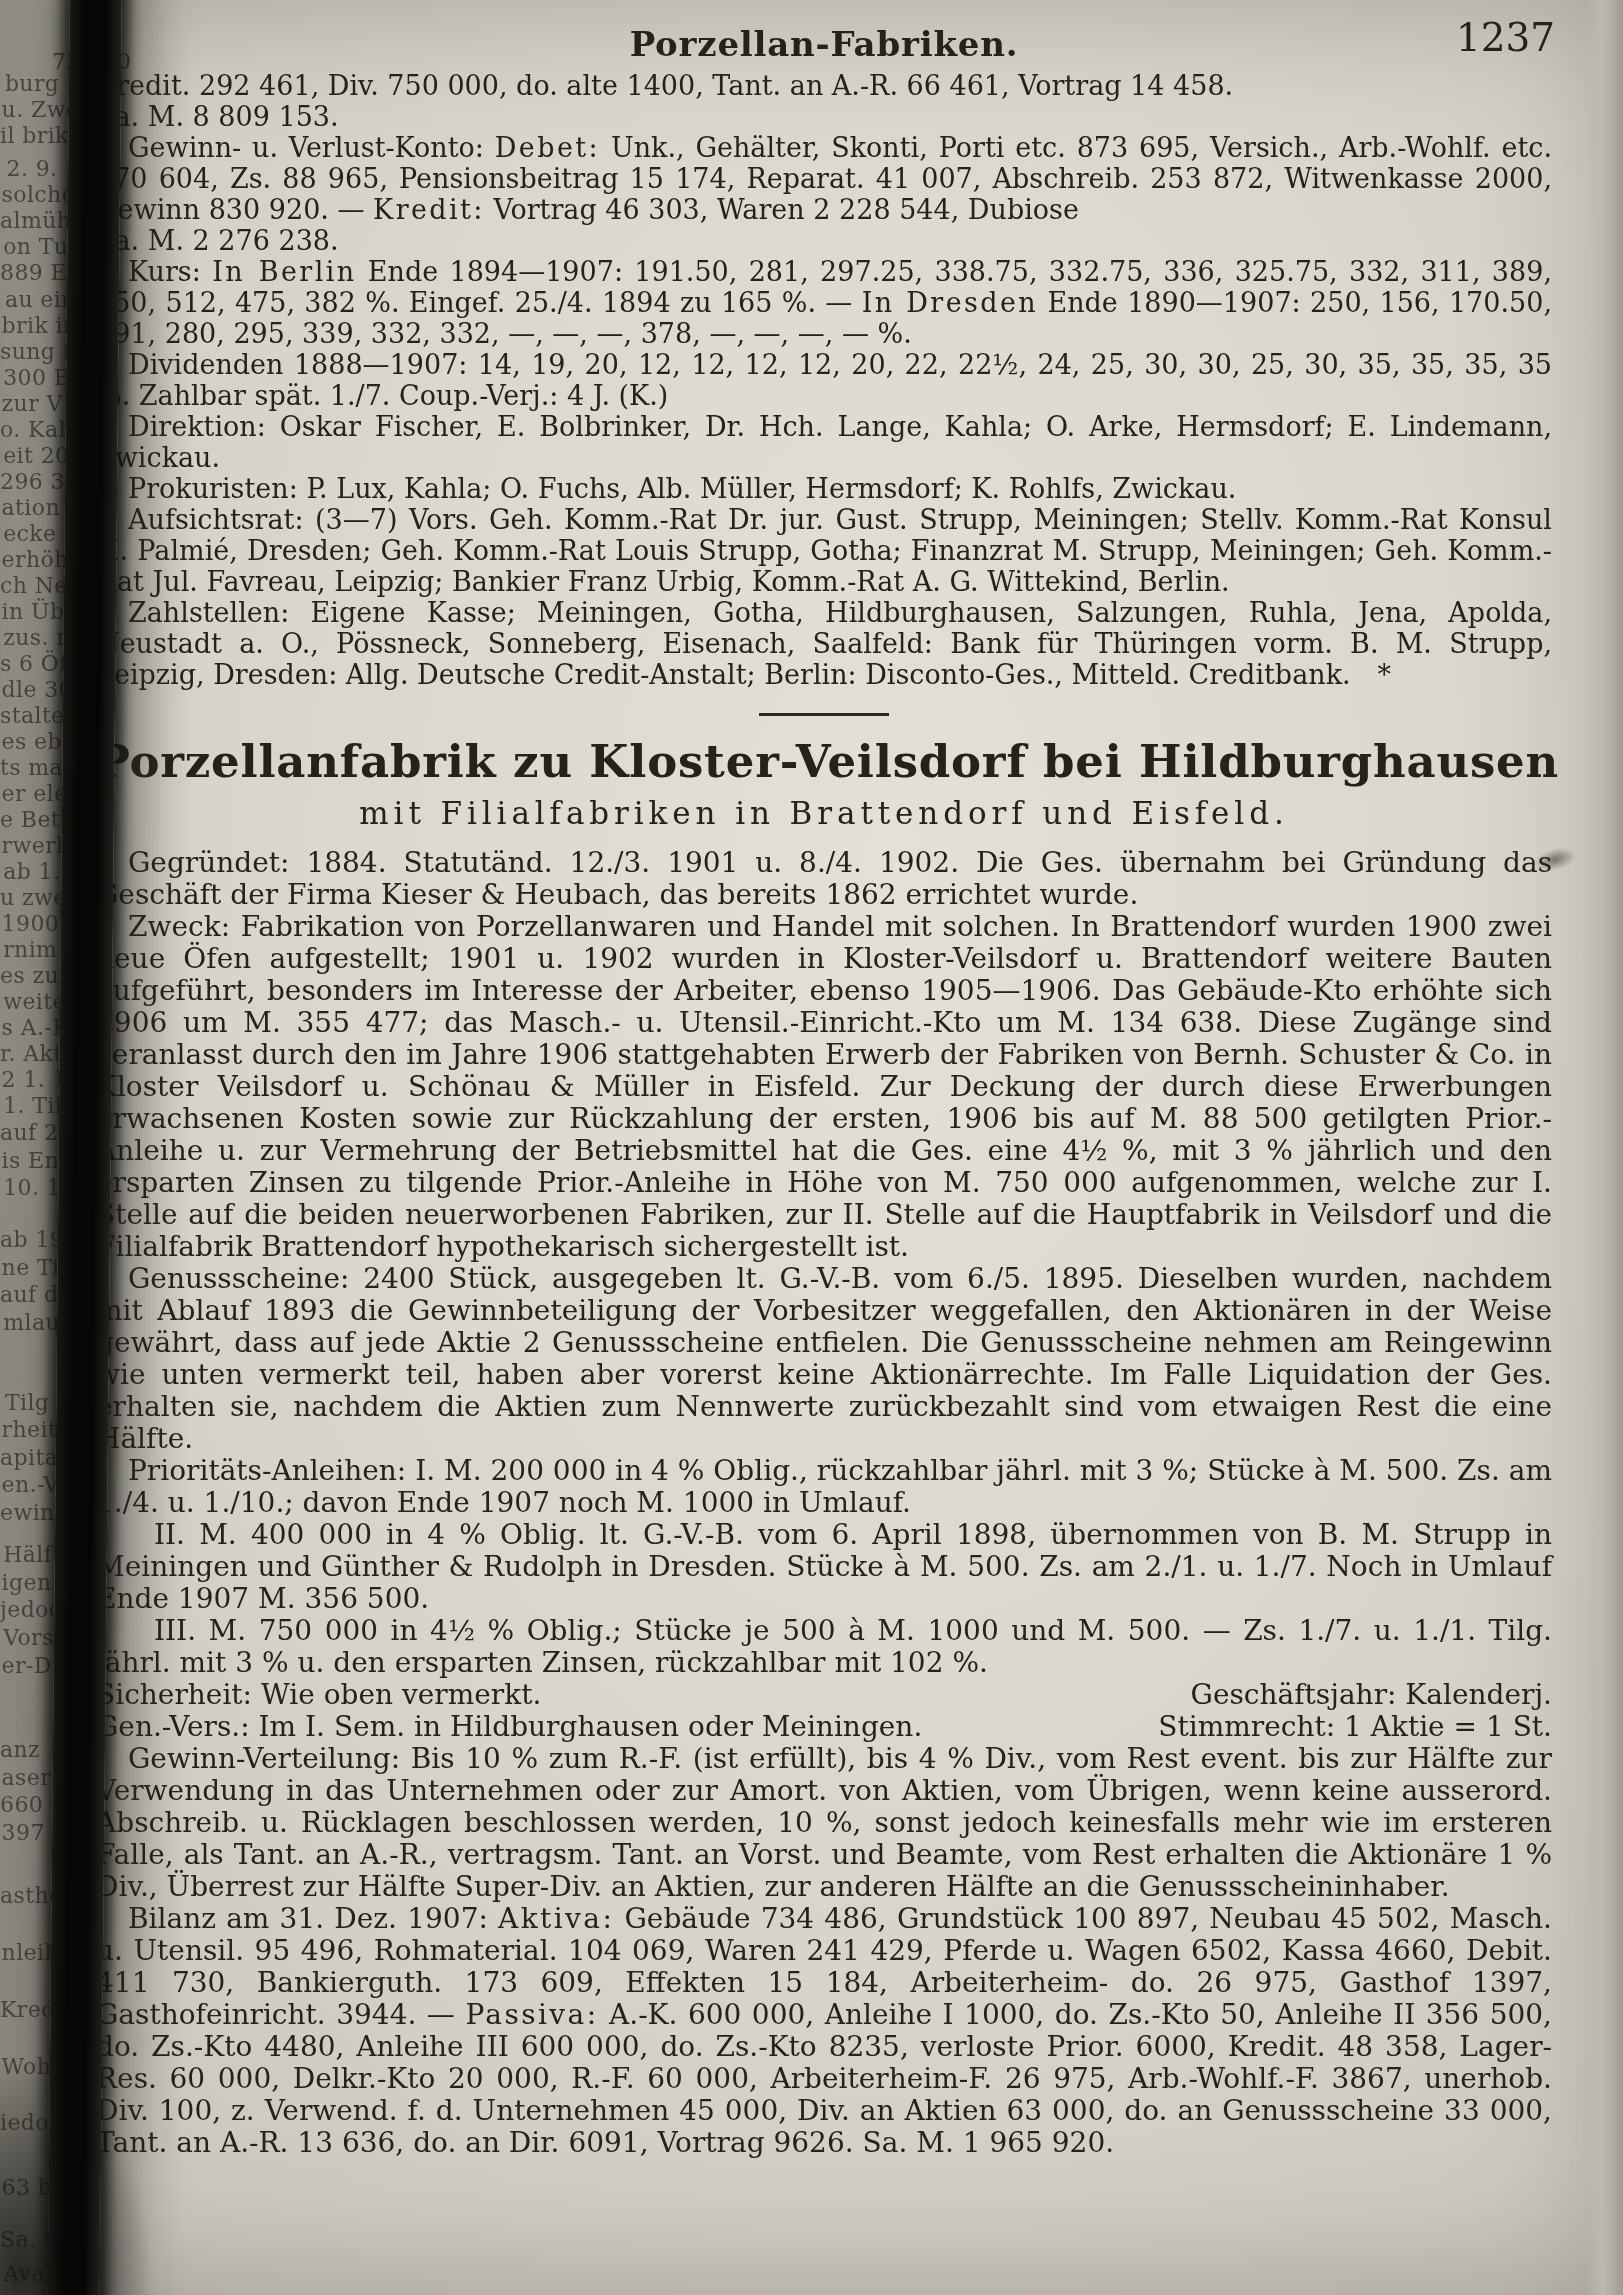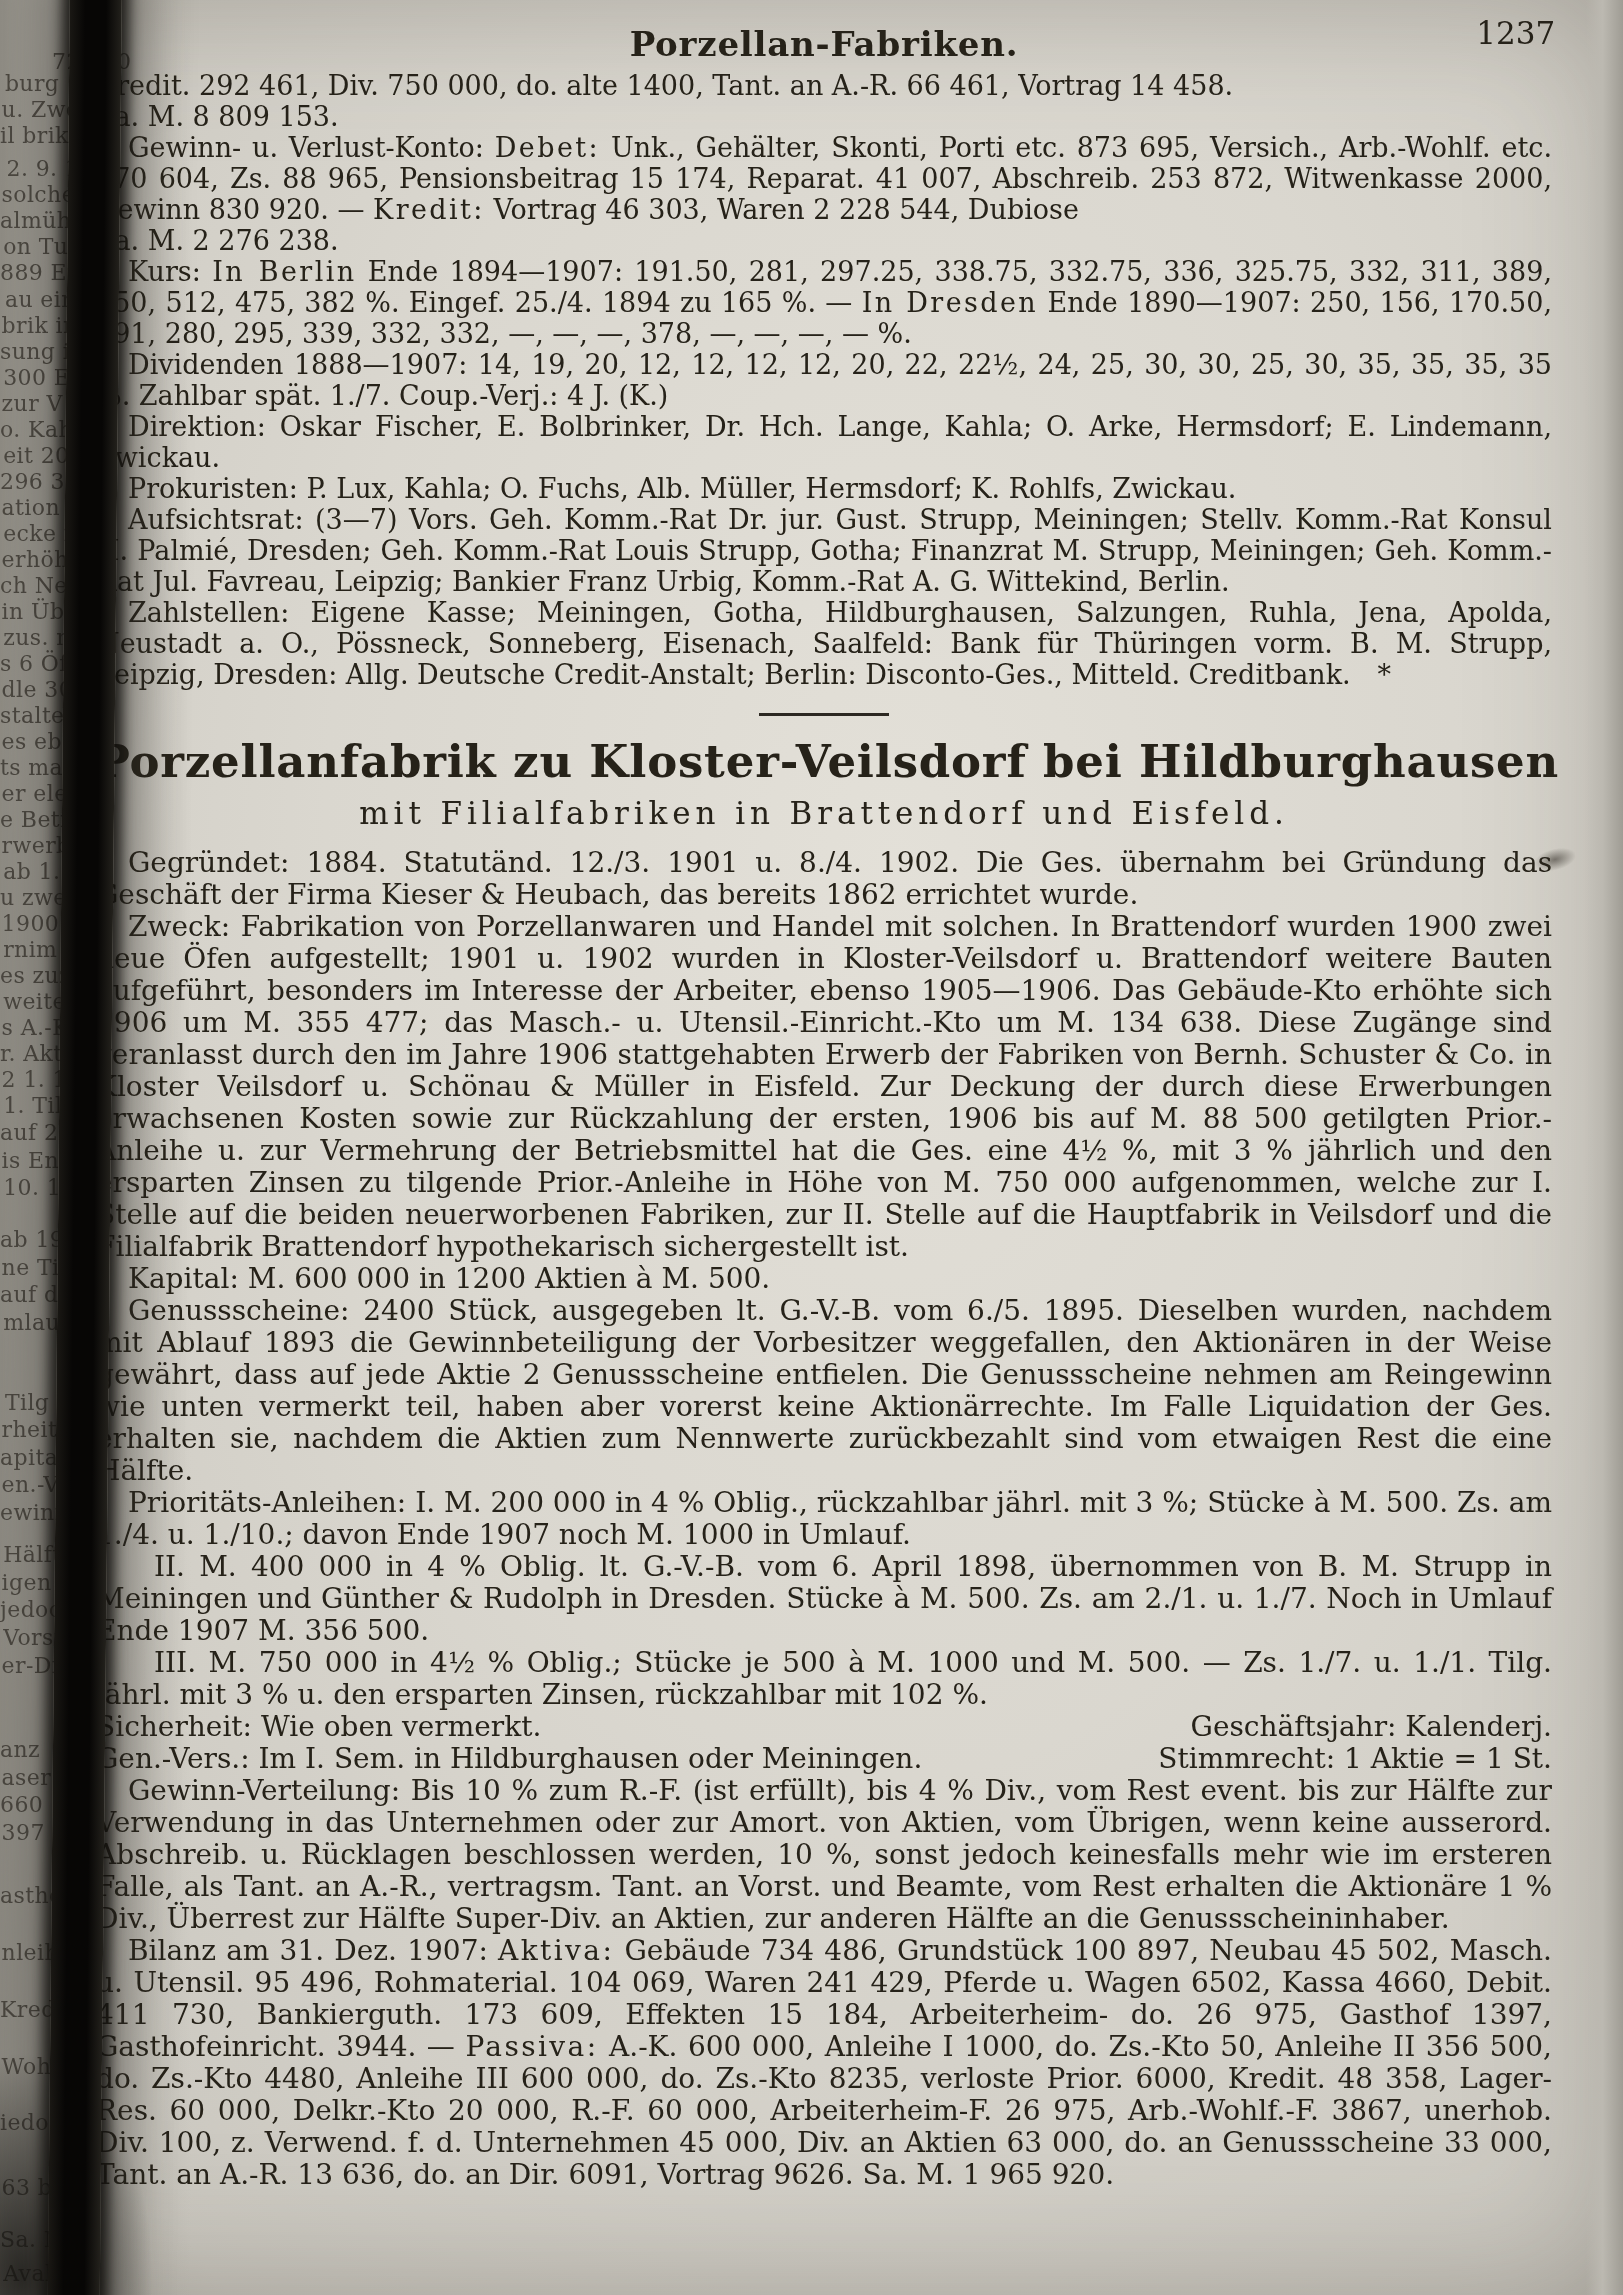--- a/index.html
+++ b/index.html
@@ -46,21 +46,21 @@
   
   .textcol{
     position:absolute;left:96px;width:1456px;top:19.5px;z-index:3;
     color:#262219;
   }
   .headrow{position:relative;height:50px;}
   .running-title{
     position:absolute;left:0;right:0;top:4.9px;text-align:center;
     font-weight:bold;font-size:34px;letter-spacing:0.8px;
   }
-  .page-number{position:absolute;right:-3.2px;top:-4.9px;font-size:31px;}
+  .page-number{position:absolute;right:-3.2px;top:-4.9px;font-size:39px;}
   .s1{font-size:27px;line-height:31px;text-align:justify;}
   .s2{font-size:28px;line-height:32px;text-align:justify;}
   .para{margin:0;text-indent:32px;}
   .para.noindent{text-indent:0;}
   .para.deep{text-indent:58px;}
   .para.split{display:flex;justify-content:space-between;text-indent:0;text-align:left;}
   .b{font-weight:normal;}
   .sp{letter-spacing:2.4px;}
   .divider{
     width:130px;border:none;border-top:3.2px solid #2c2822;
@@ -174,21 +174,20 @@
 
     <hr class="divider">
 
     <h1><span>Porzellanfabrik zu Kloster-Veilsdorf</span><span> bei Hildburghausen</span></h1>
 
     <div class="subtitle">mit Filialfabriken in Brattendorf und Eisfeld.</div>
 
     <div class="s2" id="entry2-paragraphs">
         <p class="para"><span class="b">Gegründet:</span><span> 1884. Statutänd. 12./3. 1901 u. 8./4. 1902. Die Ges. übernahm bei Gründung das Geschäft der Firma Kieser &amp; Heubach, das bereits 1862 errichtet wurde.</span></p>
         <p class="para"><span class="b">Zweck:</span><span> Fabrikation von Porzellanwaren und Handel mit solchen. In Brattendorf wurden 1900 zwei neue Öfen aufgestellt; 1901 u. 1902 wurden in Kloster-Veilsdorf u. Brattendorf weitere Bauten aufgeführt, besonders im Interesse der Arbeiter, ebenso 1905—1906. Das Gebäude-Kto erhöhte sich 1906 um M. 355 477; das Masch.- u. Utensil.-Einricht.-Kto um M. 134 638. Diese Zugänge sind veranlasst durch den im Jahre 1906 stattgehabten Erwerb der Fabriken von Bernh. Schuster &amp; Co. in Kloster Veilsdorf u. Schönau &amp; Müller in Eisfeld. Zur Deckung der durch diese Erwerbungen erwachsenen Kosten sowie zur Rückzahlung der ersten, 1906 bis auf M. 88 500 getilgten Prior.-Anleihe u. zur Vermehrung der Betriebsmittel hat die Ges. eine 4½ %, mit 3 % jährlich und den ersparten Zinsen zu tilgende Prior.-Anleihe in Höhe von M. 750 000 aufgenommen, welche zur I. Stelle auf die beiden neuerworbenen Fabriken, zur II. Stelle auf die Hauptfabrik in Veilsdorf und die Filialfabrik Brattendorf hypothekarisch sichergestellt ist.</span></p>
-        <p class="para"><span class="b">Kapital:</span><span> M. 600 000 in 1200 Aktien à M. 500.</span></p>
         <p class="para"><span class="b">Genussscheine:</span><span> 2400 Stück, ausgegeben lt. G.-V.-B. vom 6./5. 1895. Dieselben wurden, nachdem mit Ablauf 1893 die Gewinnbeteiligung der Vorbesitzer weggefallen, den Aktionären in der Weise gewährt, dass auf jede Aktie 2 Genussscheine entfielen. Die Genussscheine nehmen am Reingewinn wie unten vermerkt teil, haben aber vorerst keine Aktionärrechte. Im Falle Liquidation der Ges. erhalten sie, nachdem die Aktien zum Nennwerte zurückbezahlt sind vom etwaigen Rest die eine Hälfte.</span></p>
         <p class="para"><span class="b">Prioritäts-Anleihen:</span><span> I. M. 200 000 in 4 % Oblig., rückzahlbar jährl. mit 3 %; Stücke à M. 500. Zs. am 1./4. u. 1./10.; davon Ende 1907 noch M. 1000 in Umlauf.</span></p>
         <p class="para deep"><span>II. M. 400 000 in 4 % Oblig. lt. G.-V.-B. vom 6. April 1898, übernommen von B. M. Strupp in Meiningen und Günther &amp; Rudolph in Dresden. Stücke à M. 500. Zs. am 2./1. u. 1./7. Noch in Umlauf Ende 1907 M. 356 500.</span></p>
         <p class="para deep"><span>III. M. 750 000 in 4½ % Oblig.; Stücke je 500 à M. 1000 und M. 500. — Zs. 1./7. u. 1./1. Tilg. jährl. mit 3 % u. den ersparten Zinsen, rückzahlbar mit 102 %.</span></p>
         <p class="para split">
           <span><span class="b">Sicherheit:</span><span> Wie oben vermerkt.</span></span>
           <span><span class="b">Geschäftsjahr:</span><span> Kalenderj.</span></span>
         </p>
         <p class="para split">
           <span><span class="b">Gen.-Vers.:</span><span> Im I. Sem. in Hildburghausen oder Meiningen.</span></span>

